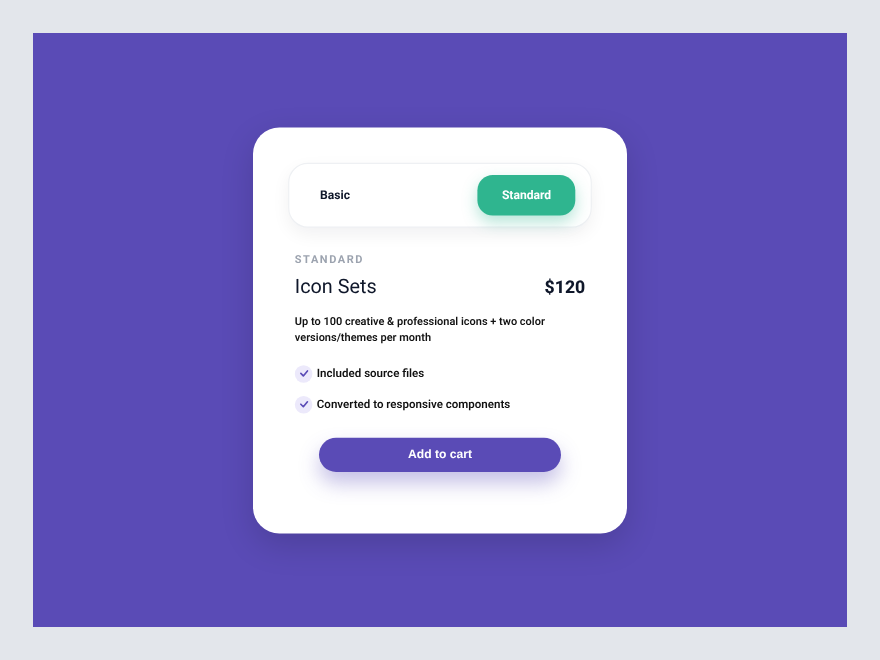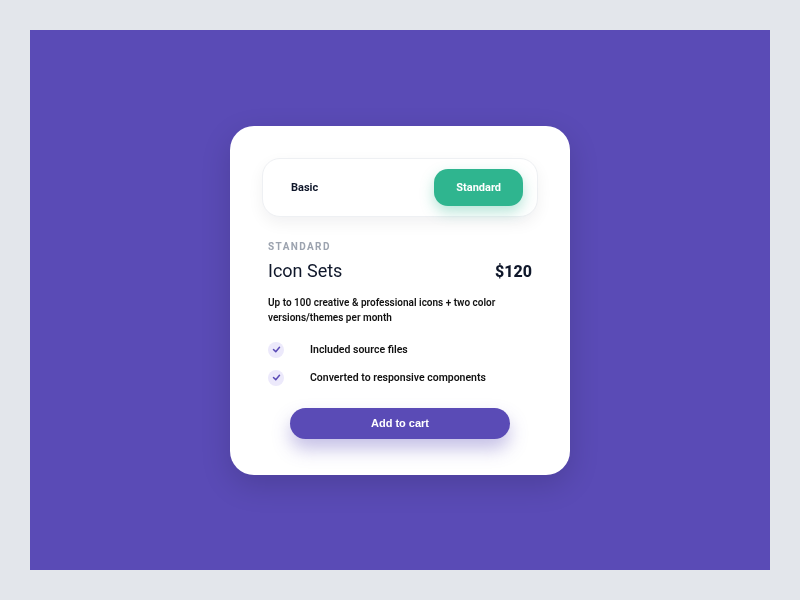--- a/index.html
+++ b/index.html
@@ -16,21 +16,21 @@
     height: 540px;
     background: #5A4BB6;
     display: flex;
     align-items: center;
     justify-content: center;
   }
   .card {
     width: 340px;
     background: #FFFFFF;
     border-radius: 24px;
-    padding: 32px 32px 36px 32px;
+    padding: 32px 32px 56px 32px;
     box-shadow: 0 10px 30px rgba(0,0,0,0.15);
   }
   .tabs {
     background: #FFFFFF;
     border: 1px solid #EEF0F3;
     border-radius: 18px;
     display: flex;
     align-items: center;
     justify-content: space-between;
     padding: 10px 14px;
@@ -80,21 +80,21 @@
   .desc {
     font-size: 10px;
     line-height: 1.55;
     color: #111;
     font-weight: 600;
     margin-bottom: 16px;
   }
   .feat {
     display: flex;
     align-items: center;
-    gap: 26px;
+    gap: 4px;
     margin-bottom: 12px;
   }
   .check {
     width: 16px;
     height: 16px;
     border-radius: 50%;
     background: #ECE9FB;
     display: flex;
     align-items: center;
     justify-content: center;

